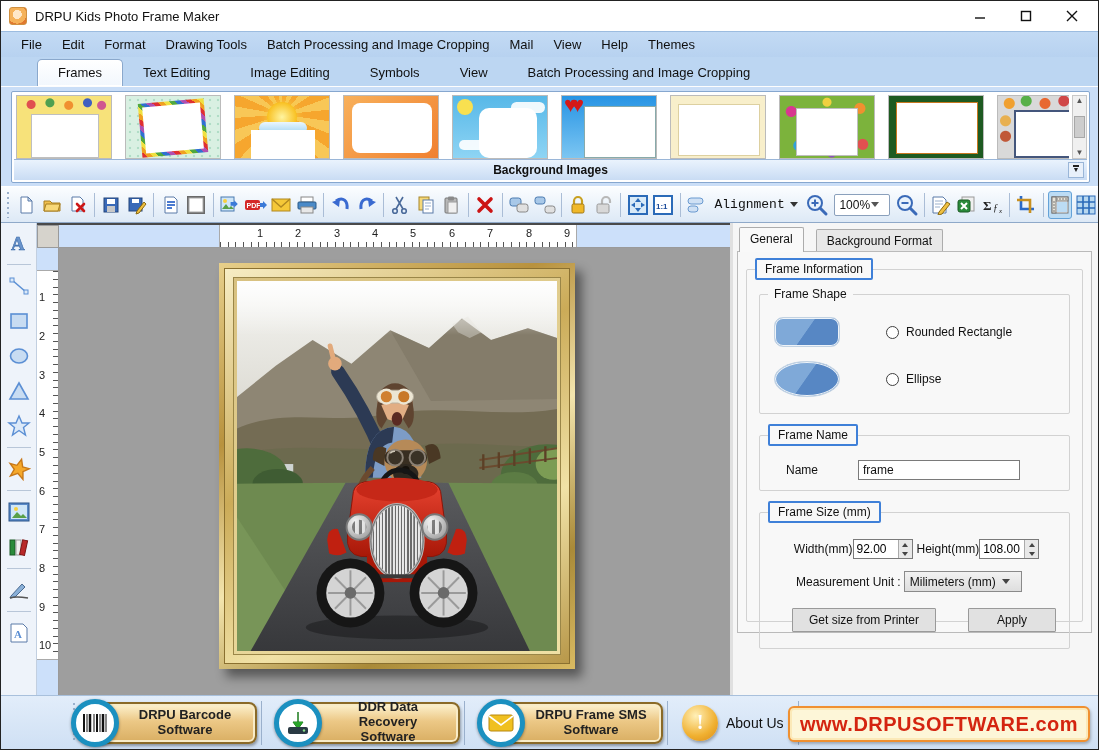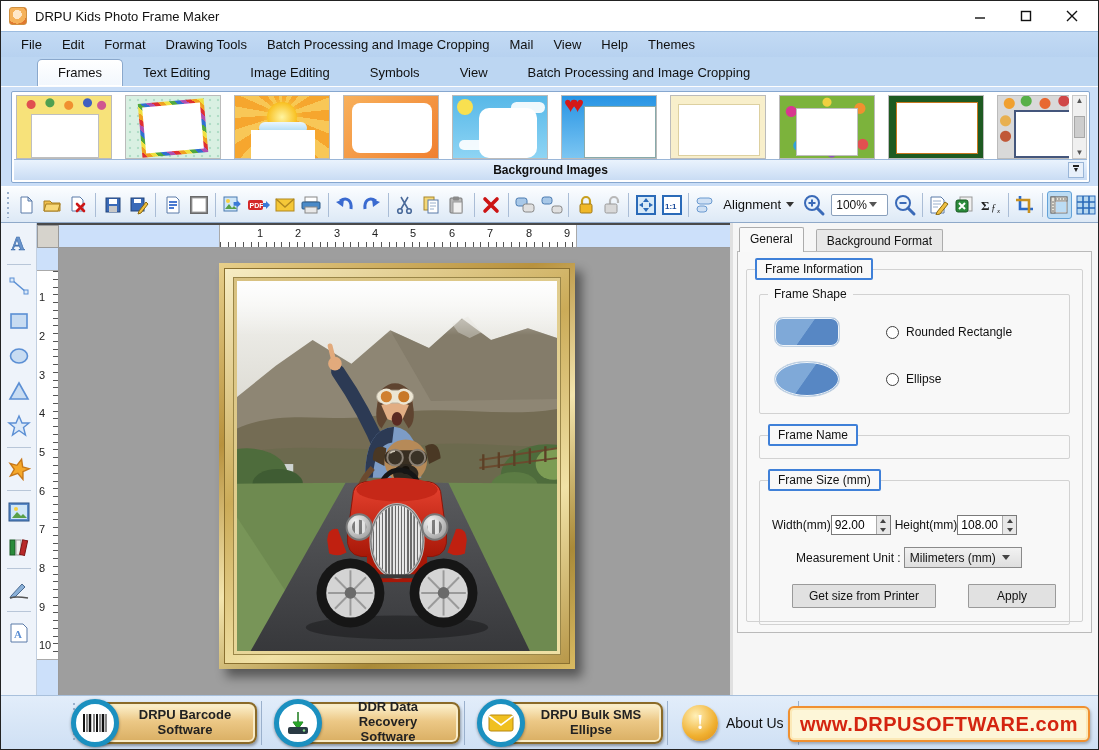--- a/index.html
+++ b/index.html
@@ -94,21 +94,21 @@
   
   .toolbar { height:37px; flex:0 0 37px; background:linear-gradient(#fbfdff,#dde9f6);
              border-top:1px solid #fff; border-bottom:1px solid #8fa9c9; display:flex; align-items:center;
              padding-left:2px; gap:1px; }
   .drag-dots { width:6px; height:26px; margin:0 2px;
       background:repeating-linear-gradient(#9ab0cc 0 2px, transparent 2px 5px); background-size:2px 100%;
       background-repeat:no-repeat; background-position:center; }
   .tsep { width:1px; height:24px; background:#aabdd6; margin:0 3px; }
   .tbtn { width:26px; height:28px; display:flex; align-items:center; justify-content:center; border-radius:3px; }
   .tbtn.active { background:#bcdcf4; border:1px solid #64a2d8; }
-  .tool-label { font-size:13px; color:#111; margin:0 2px 0 4px; }
+  .tool-label { font-size:13px; color:#111; margin:0 2px 0 4px;font-family:Liberation Mono, monospace; }
   .dd-arrow { width:0; height:0; border-left:4px solid transparent; border-right:4px solid transparent;
               border-top:5px solid #333; margin:0 6px 0 2px; }
   .zoom-combo { width:58px; height:22px; background:#fff; border:1px solid #8aa0bc; border-radius:2px;
                 display:flex; align-items:center; font-size:12px; padding:0 4px; color:#111; margin:0 4px; }
   .zoom-combo .dd-arrow { margin-left:auto; border-top-color:#555; }
 
   
   .main { flex:1; display:flex; min-height:0; }
   .left-tools { flex:0 0 36px; background:#eef3fa; border-right:1px solid #c2cfe0; display:flex;
                 flex-direction:column; align-items:center; padding-top:6px; gap:7px; }
@@ -158,21 +158,21 @@
       background:linear-gradient(125deg,#7fa9d8 0 48%,#5787c4 49%); margin-right:46px; }
   .shape-prev.rounded { border-radius:9px; }
   .shape-prev.ellipse { border-radius:50%; height:36px; }
   .radio { width:13px; height:13px; border:1px solid #404040; border-radius:50%; background:#fff;
            display:inline-flex; align-items:center; justify-content:center; margin-right:7px; flex:0 0 13px; }
   .radio.checked::after { content:""; width:6px; height:6px; background:#111; border-radius:50%; }
   .radio-label { font-size:12px; }
   .name-row { display:flex; align-items:center; margin:8px 0 4px 18px; }
   .txt-input { height:20px; border:1px solid #7a7a7a; background:#fff; font-size:12px; padding:0 4px;
                font-family:"Liberation Sans", sans-serif; color:#111; }
-  .size-row { display:flex; align-items:center; margin:18px 0 2px 4px; gap:0; }
+  .size-row { display:flex; align-items:center; margin:10px 0 2px 4px; gap:0;justify-content:center; }
   .spin { display:flex; border:1px solid #7a7a7a; background:#fff; height:20px; }
   .spin input { width:44px; border:none; font-size:12px; padding:0 3px; font-family:"Liberation Sans",sans-serif; }
   .spin .btns { display:flex; flex-direction:column; border-left:1px solid #aaa; }
   .spin .btns span { width:13px; height:9px; background:#e8e8e8; display:flex; align-items:center; justify-content:center; }
   .spin .btns span::after { content:""; border-left:3px solid transparent; border-right:3px solid transparent; }
   .spin .btns .up::after { border-bottom:4px solid #444; }
   .spin .btns .down::after { border-top:4px solid #444; }
   .unit-row { display:flex; align-items:center; margin:12px 0 2px 28px; gap:3px; }
   .select { width:118px; height:21px; border:1px solid #8a8a8a; background:linear-gradient(#f2f2f2,#dedede);
             display:flex; align-items:center; font-size:12px; padding:0 5px; color:#111; }
@@ -785,20 +785,24 @@
             </div>
             <div class="shape-row" style="margin-bottom:6px">
               <span class="shape-prev ellipse"></span>
               <span class="radio"></span>
               <span class="radio-label">Ellipse</span>
             </div>
           </fieldset>
 
           <fieldset style="margin:0 4px 10px 4px; padding-bottom:6px">
             <legend class="hl-box">Frame Name</legend>
+            <div class="name-row">
+              <span style="width:72px">Name</span>
+              <input class="txt-input" style="width: 162px;" value="frame">
+            </div>
           </fieldset>
 
           <fieldset style="margin:0 4px; padding-bottom:12px">
             <legend class="hl-box">Frame Size (mm)</legend>
             <div class="size-row">
               <span>Width</span>
               <span>(mm)</span>
               <span class="spin">
                 <input value="92.00" style="">
                 <span class="btns">
@@ -870,21 +874,21 @@
     </div>
     <span class="fsep"></span>
     <div class="promo">
       <span class="promo-circle">
         <svg width="26" height="20">
             <rect x="1" y="2" width="24" height="16" rx="2" fill="#f0c020" stroke="#b88810"></rect>
             <path d="M1 3 L13 12 L25 3" fill="none" stroke="#fff" stroke-width="1.6"></path>
           </svg>
       </span>
       <span class="promo-pill">
-          <span>DRPU Bulk SMS Ellipse</span>
+          <span>DRPU Frame SMS Software</span>
         </span>
     </div>
     <span class="fsep"></span>
     <div class="about">
       <span class="about-circle">
           <b>!</b>
         </span>
       <span class="about-label">About Us</span>
     </div>
     <span class="fsep"></span>

